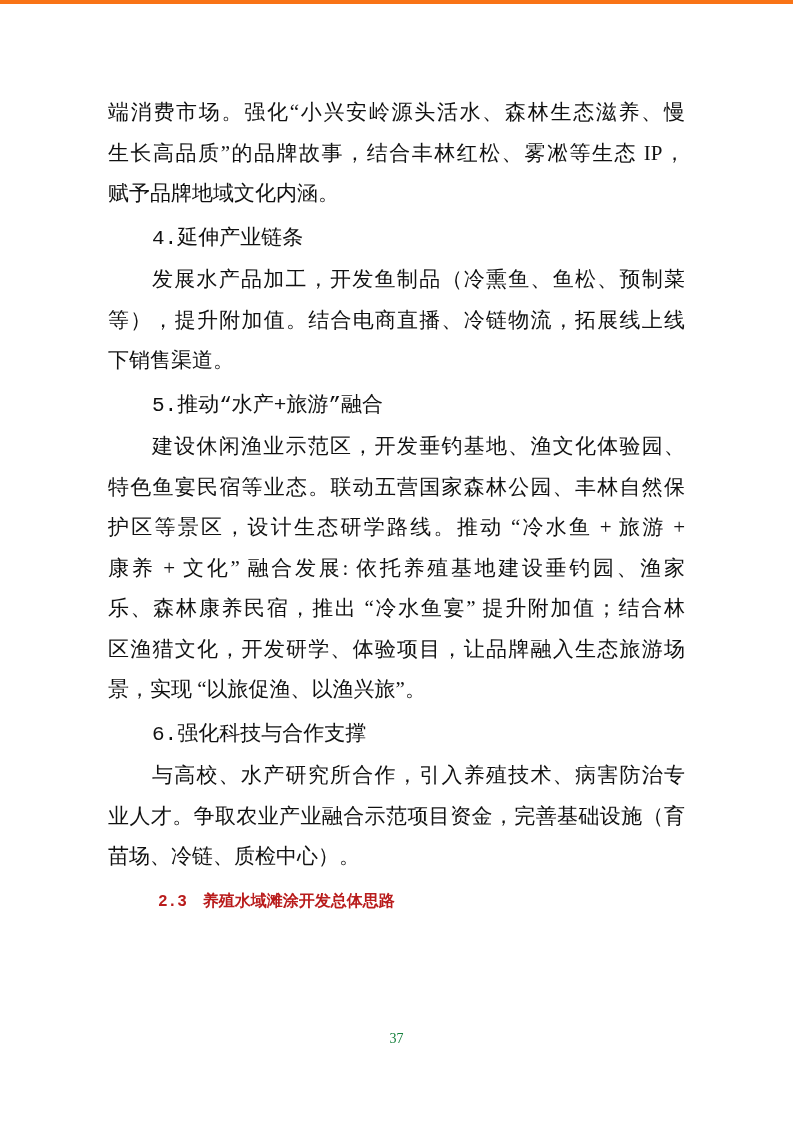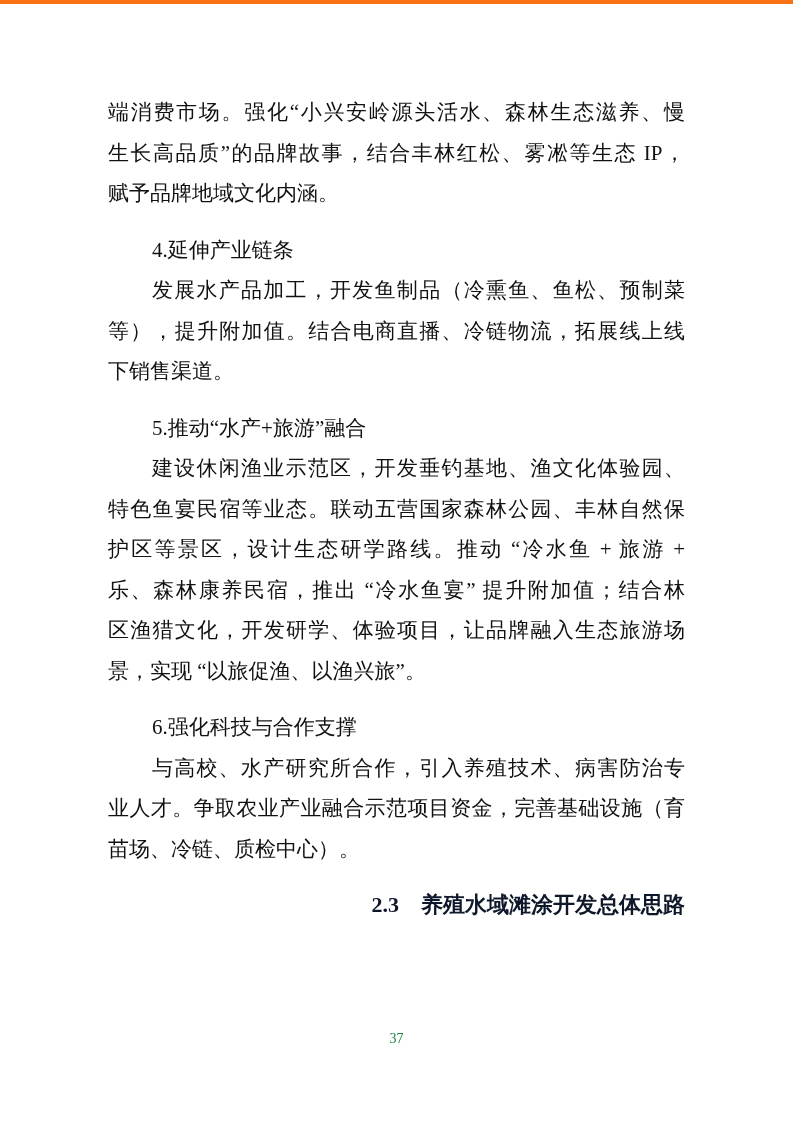--- a/index.html
+++ b/index.html
@@ -34,27 +34,27 @@
   }
   .line.just {
     text-align: justify;
     text-align-last: justify;
   }
   .line.ind {
     text-indent: 44px;
   }
   .line.h2, .line.h3 {
     font-weight: 700;
-    font-size: 22px;
-    color: #0f172a;
+    font-size: 16px;
+    color: #b91c1c;
     text-indent: 50px;
-    text-align: right;
   }
   .line.sp {
-    margin-top: 16px;
+    margin-top: 5px;
+    font-family: Liberation Mono, monospace;
   }
   .page-num {
     position: absolute;
     top: 1026px;
     left: 0;
     width: 100%;
     text-align: center;
     font-size: 14px;
     line-height: 18px;
     color: #15803d;
@@ -69,20 +69,21 @@
       <div class="line body just">生长高品质”的品牌故事，结合丰林红松、雾凇等生态 IP，</div>
       <div class="line body">赋予品牌地域文化内涵。</div>
       <div class="line body ind sp">4.延伸产业链条</div>
       <div class="line body just ind">发展水产品加工，开发鱼制品（冷熏鱼、鱼松、预制菜</div>
       <div class="line body just">等），提升附加值。结合电商直播、冷链物流，拓展线上线</div>
       <div class="line body">下销售渠道。</div>
       <div class="line body ind sp">5.推动“水产+旅游”融合</div>
       <div class="line body just ind">建设休闲渔业示范区，开发垂钓基地、渔文化体验园、</div>
       <div class="line body just">特色鱼宴民宿等业态。联动五营国家森林公园、丰林自然保</div>
       <div class="line body just">护区等景区，设计生态研学路线。推动 “冷水鱼 + 旅游 +</div>
+      <div class="line body just">康养 + 文化” 融合发展: 依托养殖基地建设垂钓园、渔家</div>
       <div class="line body just">乐、森林康养民宿，推出 “冷水鱼宴” 提升附加值；结合林</div>
       <div class="line body just">区渔猎文化，开发研学、体验项目，让品牌融入生态旅游场</div>
       <div class="line body">景，实现 “以旅促渔、以渔兴旅”。</div>
       <div class="line body ind sp">6.强化科技与合作支撑</div>
       <div class="line body just ind">与高校、水产研究所合作，引入养殖技术、病害防治专</div>
       <div class="line body just">业人才。争取农业产业融合示范项目资金，完善基础设施（育</div>
       <div class="line body">苗场、冷链、质检中心）。</div>
       <div class="line h2 ind sp">2.3　养殖水域滩涂开发总体思路</div>
     </div>
   <div class="page-num">37</div>

